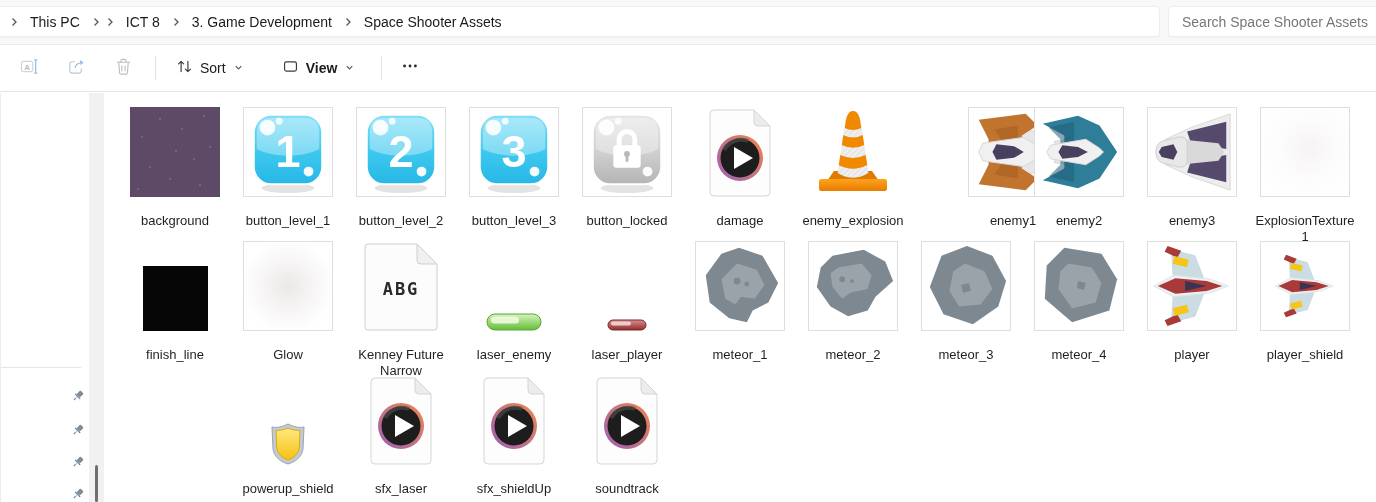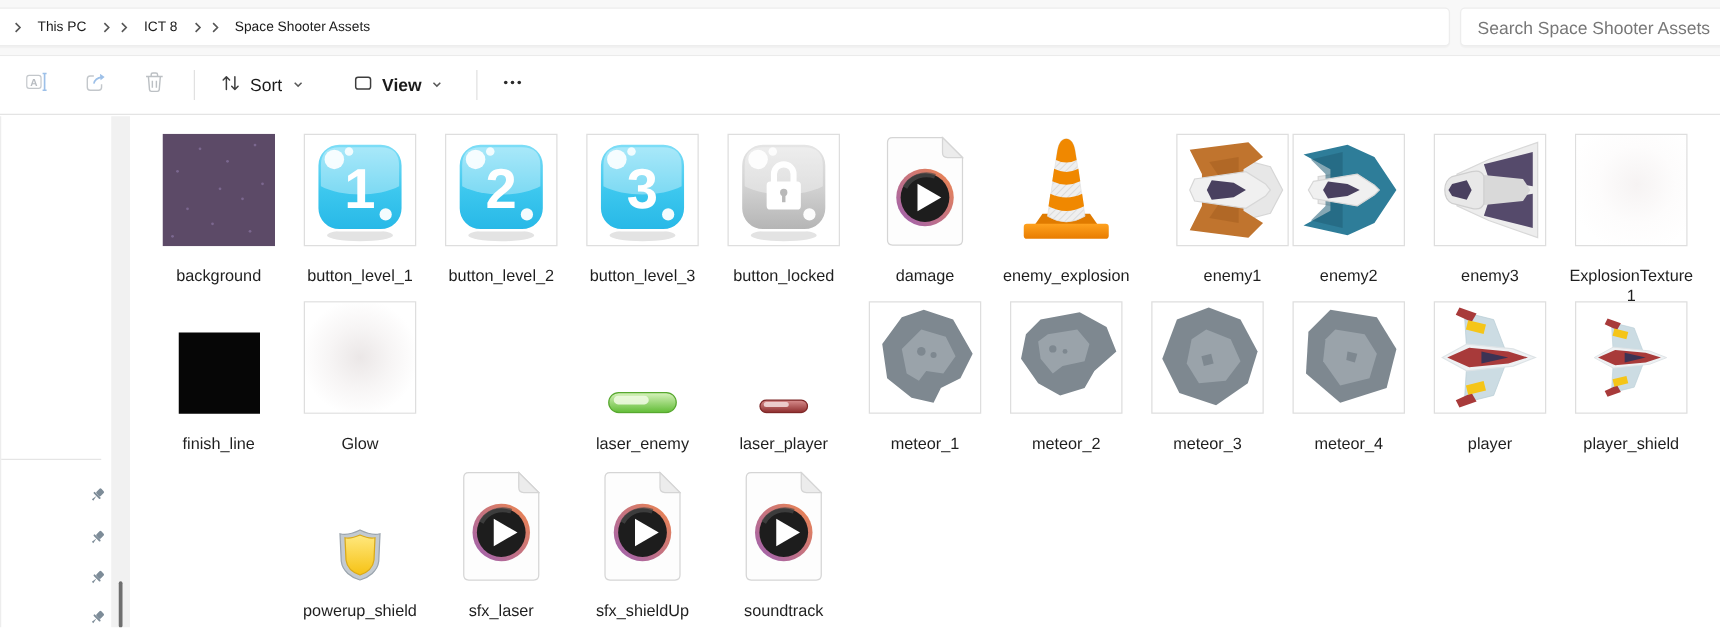--- a/index.html
+++ b/index.html
@@ -8,21 +8,21 @@
     background:#ffffff;font-family:"Liberation Sans","DejaVu Sans",sans-serif;
     -webkit-font-smoothing:antialiased;
   }
   
   .topbar{position:absolute;left:0;top:0;width:1376px;height:44px;background:#f8f8f8;border-bottom:1px solid #ebebeb;}
   .addressbox{
     position:absolute;left:-6px;top:6px;width:1166px;height:31px;background:#fff;
     border:1px solid #ededed;border-radius:4px;box-shadow:0 1px 1px rgba(0,0,0,.03);
     display:flex;align-items:center;padding-left:12px;box-sizing:border-box;overflow:hidden;white-space:nowrap;
   }
-  .crumb{font-size:11px;color:#1b1b1b;padding:4px 9px;border-radius:3px;cursor:default;}
+  .crumb{font-size:14px;color:#1b1b1b;padding:4px 9px;border-radius:3px;cursor:default;}
   .crumb-sep{display:flex;align-items:center;padding:0 1px;}
   .searchbox{
     position:absolute;left:1168px;top:6px;width:230px;height:31px;background:#fff;
     border:1px solid #ededed;border-radius:4px;box-shadow:0 1px 1px rgba(0,0,0,.03);
     display:flex;align-items:center;box-sizing:border-box;overflow:hidden;
   }
   .searchbox input{
     border:none;outline:none;width:100%;font-size:14px;color:#1b1b1b;padding:0 0 0 13px;
     font-family:inherit;background:transparent;
   }
@@ -115,20 +115,21 @@
         <svg width="12" height="12" viewBox="0 0 12 12" fill="none" stroke="#565656" stroke-width="1.3">
           <path d="M4.5 2.5 L8 6 L4.5 9.5"></path>
         </svg>
       </span>
       <span class="crumb">ICT 8</span>
       <span class="crumb-sep">
         <svg width="12" height="12" viewBox="0 0 12 12" fill="none" stroke="#565656" stroke-width="1.3">
           <path d="M4.5 2.5 L8 6 L4.5 9.5"></path>
         </svg>
       </span>
+      <span class="crumb">3. Game Development</span>
       <span class="crumb-sep">
         <svg width="12" height="12" viewBox="0 0 12 12" fill="none" stroke="#565656" stroke-width="1.3">
           <path d="M4.5 2.5 L8 6 L4.5 9.5"></path>
         </svg>
       </span>
       <span class="crumb">Space Shooter Assets</span>
     </div>
   <div class="searchbox">
     <input type="text" placeholder="Search Space Shooter Assets" style="">
   </div>
@@ -345,21 +346,21 @@
           <polygon points="13,74 65,74 58,64 20,64" fill="#e07b00"></polygon>
           <rect x="5" y="72" width="68" height="12" rx="2.5" fill="url(#gCone)"></rect>
           <path d="M39 4 C35 4 33 8 32 13 L24 66 Q39 75 54 66 L46 13 C45 8 43 4 39 4 Z" fill="url(#hatch)" stroke="#e2e2e2" stroke-width=".6"></path>
           <path d="M39 4 C35 4 33 8 32 13 L30.7 21 Q39 25 47.3 21 L46 13 C45 8 43 4 39 4 Z" fill="#f08800"></path>
           <path d="M29.3 28 L27.8 38 Q39 43.5 50.2 38 L48.7 28 Q39 33 29.3 28 Z" fill="#f08800"></path>
           <path d="M26.3 48 L24.8 58 Q39 65.5 53.2 58 L51.7 48 Q39 54 26.3 48 Z" fill="#f08800"></path>
         </svg>
       </div>
       <div class="label">enemy_explosion</div>
     </div>
-    <div class="cell" style="left:826px;top:10px">
+    <div class="cell" style="left:853px;top:10px">
       <div class="thumb">
         <div class="frame">
           <svg width="90" height="90" viewBox="0 0 90 90">
             <polygon points="30,14 76,26 86,45 76,64 30,76" fill="#e7e7e7" stroke="#d6d6d6"></polygon>
             <polygon points="10,12 58,6 70,18 54,28 54,62 70,72 58,84 10,78 20,58 20,32" fill="#c0742e"></polygon>
             <polygon points="26,22 50,18 50,72 26,68 34,56 34,34" fill="#a05a1c" opacity=".45"></polygon>
             <polygon points="14,36 56,30 72,40 76,45 72,50 56,60 14,54 10,45" fill="#f0f0f0" stroke="#d7d7d7"></polygon>
             <polygon points="28,37 46,39 56,45 46,51 28,53 24,45" fill="#49405f"></polygon>
           </svg>
         </div>
@@ -409,20 +410,30 @@
       </div>
       <div class="label">finish_line</div>
     </div>
     <div class="cell" style="left:128px;top:144px">
       <div class="thumb">
         <div class="frame">
           <div class="glow-fill"></div>
         </div>
       </div>
       <div class="label">Glow</div>
+    </div>
+    <div class="cell" style="left:241px;top:144px">
+      <div class="thumb">
+        <svg width="74" height="88" viewBox="0 0 74 88">
+          <path d="M1 4 q0-3 3-3 H53 L73 21 V84 q0 3 -3 3 H4 q-3 0 -3-3 Z" fill="#fcfcfc" stroke="#cfcfcf"></path>
+          <path d="M53 1 L73 21 H57 q-4 0 -4-4 Z" fill="#f0f0f0" stroke="#cfcfcf"></path>
+          <text x="37" y="52" text-anchor="middle" font-size="17" font-weight="bold" letter-spacing="2" fill="#2a2a2a" font-family="DejaVu Sans Mono,monospace">ABG</text>
+        </svg>
+      </div>
+      <div class="label">Kenney Future Narrow</div>
     </div>
     <div class="cell" style="left:354px;top:144px">
       <div class="thumb">
         <svg width="56" height="18" viewBox="0 0 56 18">
           <rect x="1" y="1" width="54" height="16" rx="8" fill="url(#gPillG)" stroke="#57a82f"></rect>
           <rect x="5" y="3.5" width="28" height="7" rx="3.5" fill="#edfadf" opacity=".9"></rect>
         </svg>
       </div>
       <div class="label">laser_enemy</div>
     </div>

